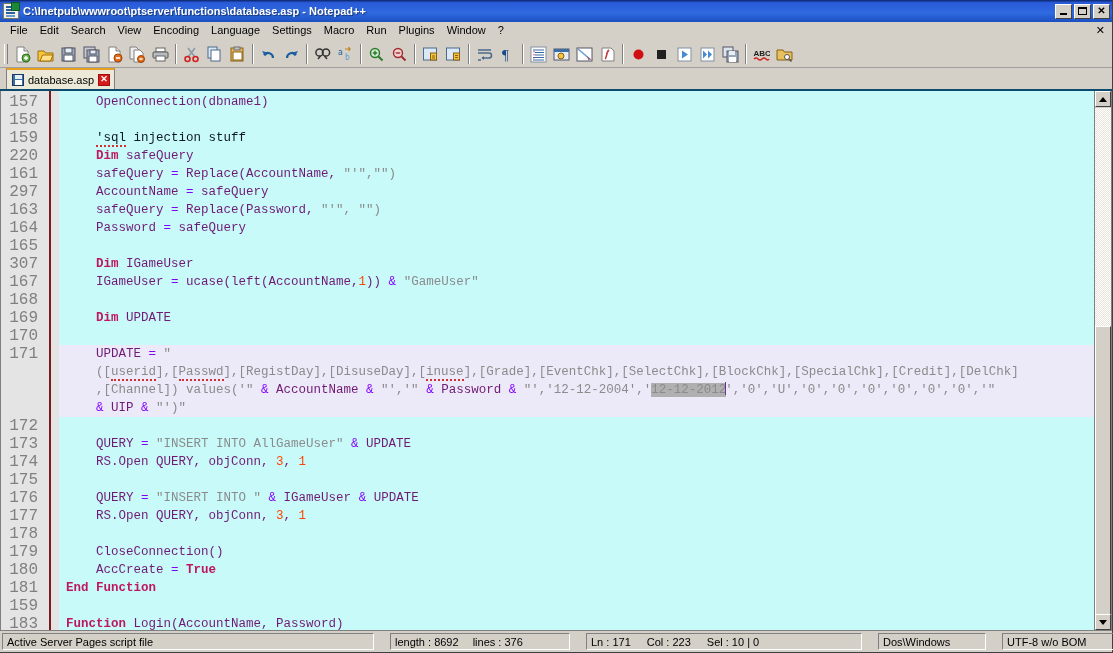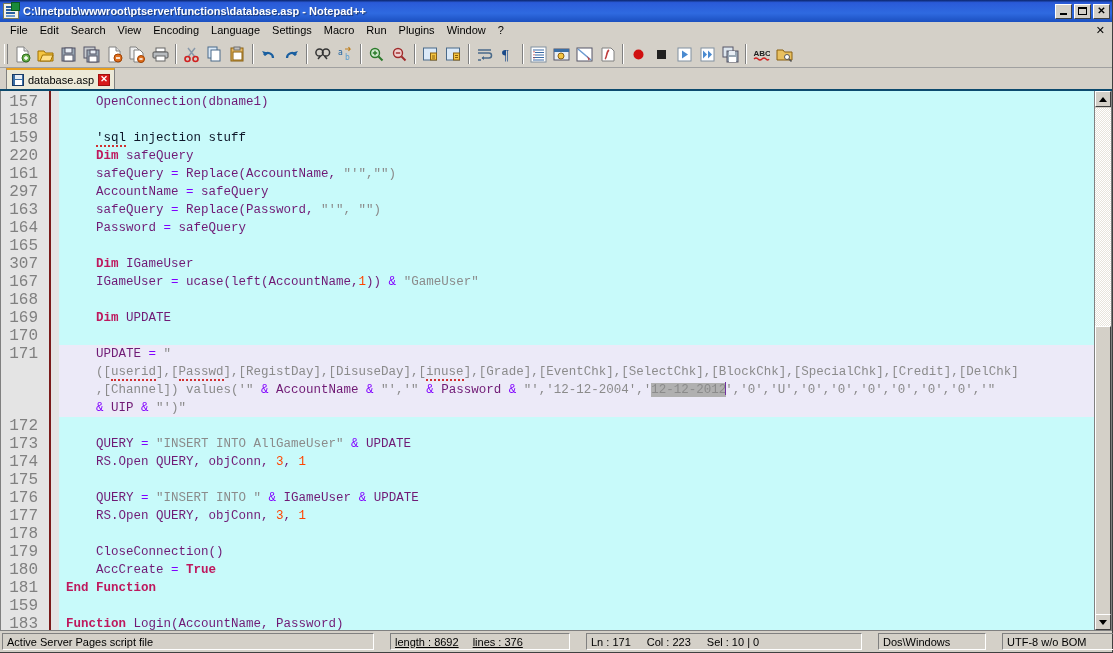--- a/index.html
+++ b/index.html
@@ -254,21 +254,21 @@
     font-size: 11px; color: #000;
   }
   .sb-cell {
     border: 1px solid #808080;
     border-right-color: #fff; border-bottom-color: #fff;
     display: flex; align-items: center;
     padding: 0 4px;
     white-space: nowrap; overflow: hidden;
   }
   .sb-doc   { flex: 0 0 372px; }
-  .sb-len   { flex: 0 0 180px; text-decoration: underline; }
+  .sb-len   { flex: 0 0 180px; }
   .sb-pos   { flex: 0 0 276px; }
   .sb-eol   { flex: 0 0 108px; }
   .sb-enc   { flex: 0 0 130px; }
   .sb-ins   { flex: 0 0 32px; }
   .sb-grip  {
     flex: 1 1 auto; position: relative; min-width: 14px;
   }
   .sb-grip::after {
     content: ""; position: absolute; right: 1px; bottom: 1px;
     width: 12px; height: 12px;

